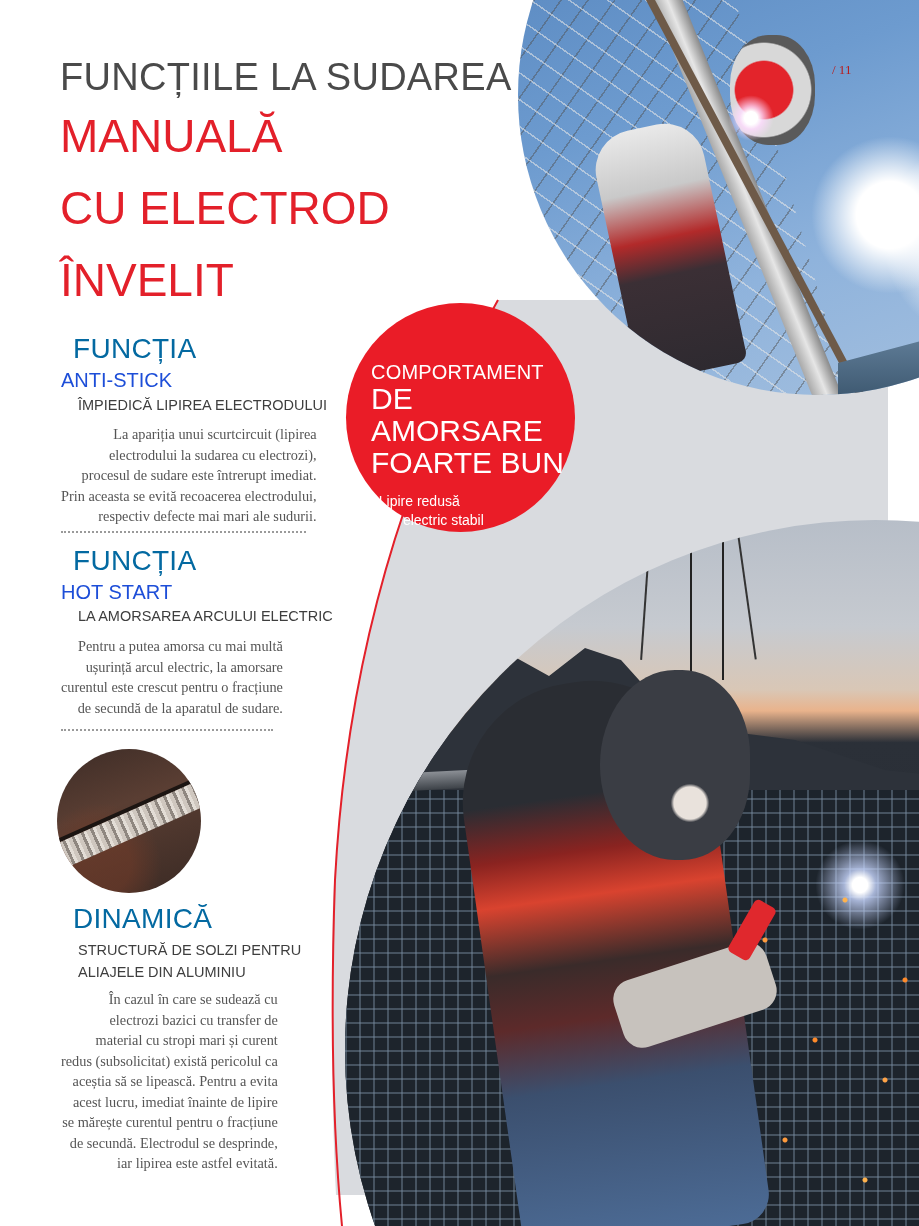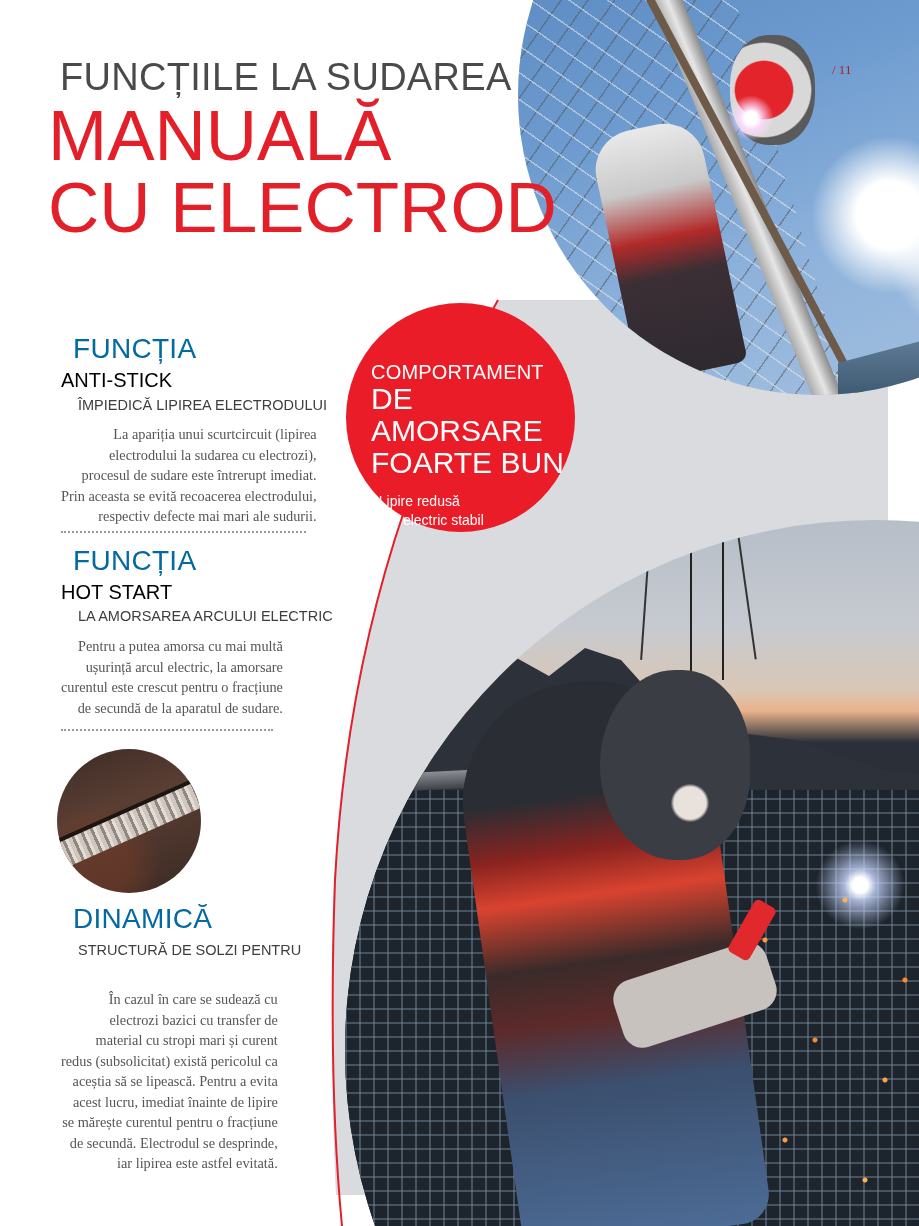--- a/index.html
+++ b/index.html
@@ -133,27 +133,27 @@
   .badge .b2 { position: absolute; left: 25px; top: 80px; font-size: 30px; line-height: 32px; }
   .badge .b4 { position: absolute; left: 25px; top: 149px; font-size: 14px; line-height: 19px; margin-top: 40px; }
 
   
   .title-small {
     position: absolute; left: 60px; top: 56px; font-size: 38px; color: #4a4a4a; letter-spacing: 0.3px;
     z-index: 4;
     text-align: center;
   }
   .title-big {
-    position: absolute; left: 48px; top: 100px; font-size: 71px; line-height: 72px; color: #e3202a; z-index: 4;
+    position: absolute; left: 60px; top: 100px; font-size: 46px; line-height: 72px; color: #e3202a; z-index: 4;
   }
   .sec-head {
     position: absolute; left: 73px; font-size: 28px; color: #0369a1; letter-spacing: 0.3px; z-index: 4;
   }
   .sec-sub {
-    position: absolute; left: 61px; font-size: 20px; color: #000000; z-index: 4;
+    position: absolute; left: 61px; font-size: 20px; color: #1d4ed8; z-index: 4;
   }
   .sec-cap {
     position: absolute; left: 78px; font-size: 14.5px; color: #3e3e3e; line-height: 22px; z-index: 4;
   }
   .sec-body {
     position: absolute; left: 61px; font-family: "Liberation Serif", serif; font-size: 14.3px;
     color: #555555; line-height: 20.5px; z-index: 4; white-space: pre-line; text-align: right;
   }
   .dots {
     position: absolute; left: 61px; height: 0; border-top: 2px dotted #9a9a9a; z-index: 4;
@@ -216,20 +216,21 @@
   <div class="b4">
     <div>/ Lipire redusă</div>
     <div>/ Arc electric stabil</div>
   </div>
 </div>
 
 <div class="title-small">FUNCȚIILE LA SUDAREA</div>
 <div class="title-big">
   <div>MANUALĂ</div>
   <div>CU ELECTROD</div>
+  <div>ÎNVELIT</div>
 </div>
 
 <div class="sec-head" style="top:333px">FUNCȚIA</div>
 <div class="sec-sub" style="top:369px">ANTI-STICK</div>
 <div class="sec-cap" style="top:394px">ÎMPIEDICĂ LIPIREA ELECTRODULUI</div>
 <div class="sec-body" style="top:424px">La apariția unui scurtcircuit (lipirea
 electrodului la sudarea cu electrozi),
 procesul de sudare este întrerupt imediat.
 Prin aceasta se evită recoacerea electrodului,
 respectiv defecte mai mari ale sudurii.</div>
@@ -244,20 +245,21 @@
 de secundă de la aparatul de sudare.</div>
 <div class="dots" style="top:729px; width:212px"></div>
 
 <div class="weld-photo">
   <div class="bead"></div>
 </div>
 
 <div class="sec-head" style="top:903px">DINAMICĂ</div>
 <div class="sec-cap" style="top:939px">
   <div>STRUCTURĂ DE SOLZI PENTRU</div>
+  <div>ALIAJELE DIN ALUMINIU</div>
 </div>
 <div class="sec-body" style="top:989px">În cazul în care se sudează cu
 electrozi bazici cu transfer de
 material cu stropi mari și curent
 redus (subsolicitat) există pericolul ca
 aceștia să se lipească. Pentru a evita
 acest lucru, imediat înainte de lipire
 se mărește curentul pentru o fracțiune
 de secundă. Electrodul se desprinde,
 iar lipirea este astfel evitată.</div>

